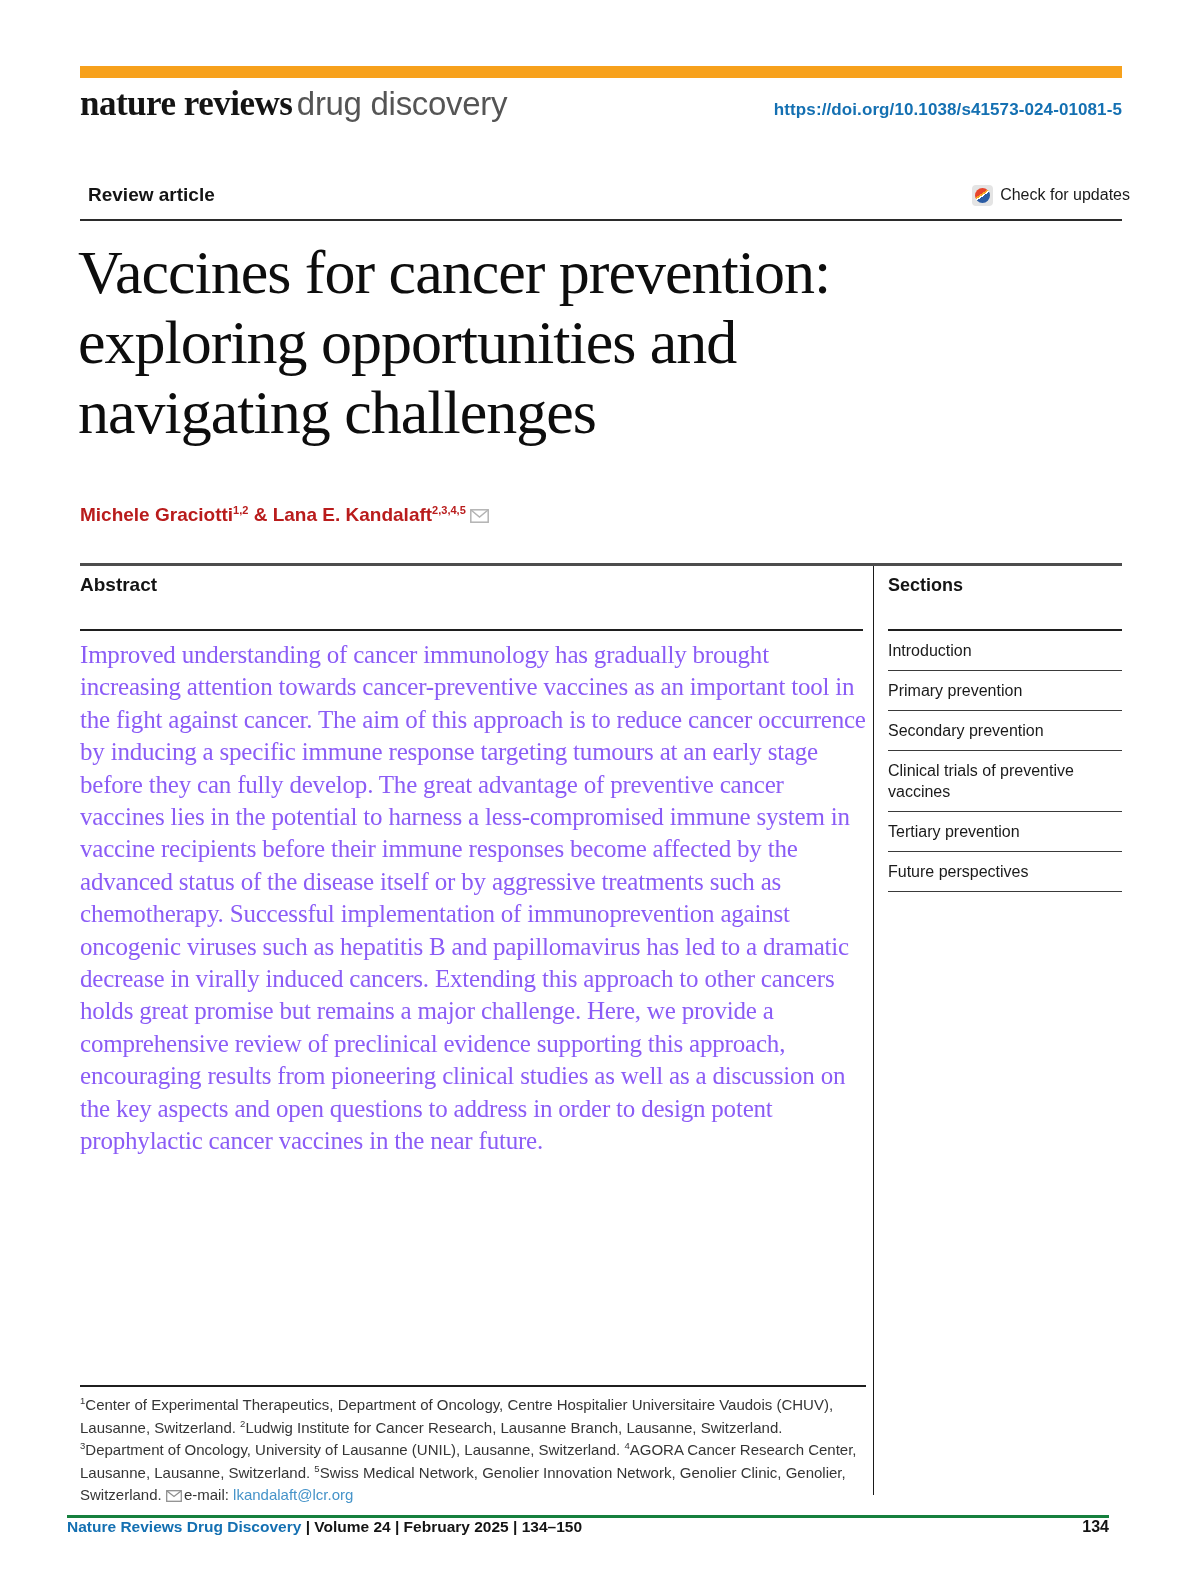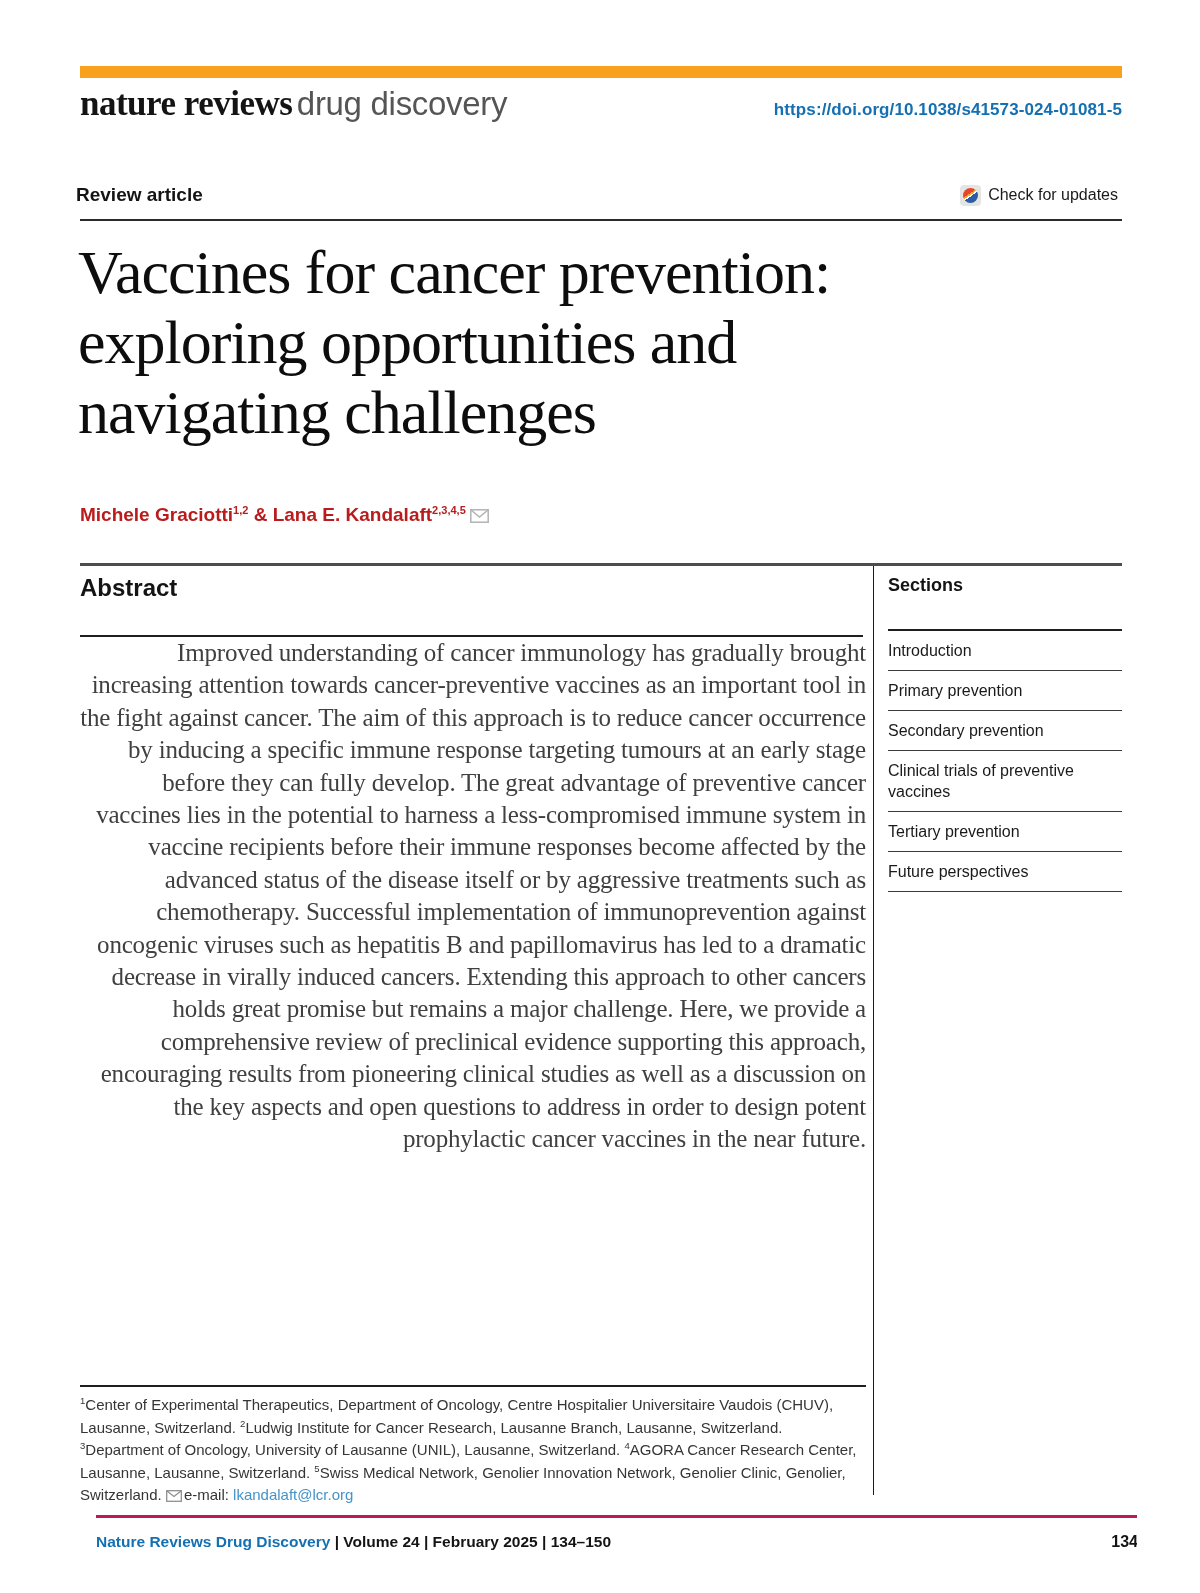--- a/index.html
+++ b/index.html
@@ -47,21 +47,21 @@
     font-size: 17px;
     font-weight: 700;
     color: #1470B2;
     text-decoration: none;
     letter-spacing: 0.1px;
   }
 
   
   .article-bar {
     position: absolute;
-    left: 76px; top: 184px;
+    left: 88px; top: 184px;
     width: 1042px;
     display: flex;
     justify-content: space-between;
     align-items: center;
   }
   .article-type {
     font-size: 19px;
     font-weight: 700;
     color: #141414;
   }
@@ -142,37 +142,37 @@
     left: 873px; top: 566px;
     width: 1px; height: 929px;
     background: #1a1a1a;
   }
   .abstract-col {
     position: absolute;
     left: 80px; top: 566px;
     width: 786px;
   }
   .abstract-heading {
-    font-size: 24px;
+    font-size: 19px;
     font-weight: 700;
     color: #141414;
     padding: 8px 0 0 0;
   }
   .abstract-rule {
     margin-top: 33px;
     width: 783px; height: 2px;
     background: #1f1f1f;
   }
   .abstract-body {
+    margin-top: 8px;
     font-family: "Liberation Serif", serif;
     font-size: 25px;
     line-height: 32.4px;
     letter-spacing: -0.2px;
-    color: #404040;
-    text-align: right;
+    color: #8b5cf6;
   }
 
   .sections-col {
     position: absolute;
     left: 888px; top: 566px;
     width: 234px;
   }
   .sections-heading {
     font-size: 18px;
     font-weight: 700;
@@ -218,24 +218,23 @@
   }
   .email-link {
     color: #4593C9;
     text-decoration: none;
     margin-top: 25px;
   }
 
   
   .footer {
     position: absolute;
-    left: 96px; top: 1515px;
+    left: 67px; top: 1515px;
     width: 1042px;
-    border-top: 3px solid #be185d;
-    padding-top: 15px;
+    border-top: 3px solid #15803d;
     display: flex;
     justify-content: space-between;
     align-items: baseline;
     font-size: 15.5px;
     font-weight: 700;
     color: #141414;
   }
   .footer-journal-link {
     color: #1470B2;
     text-decoration: none;

